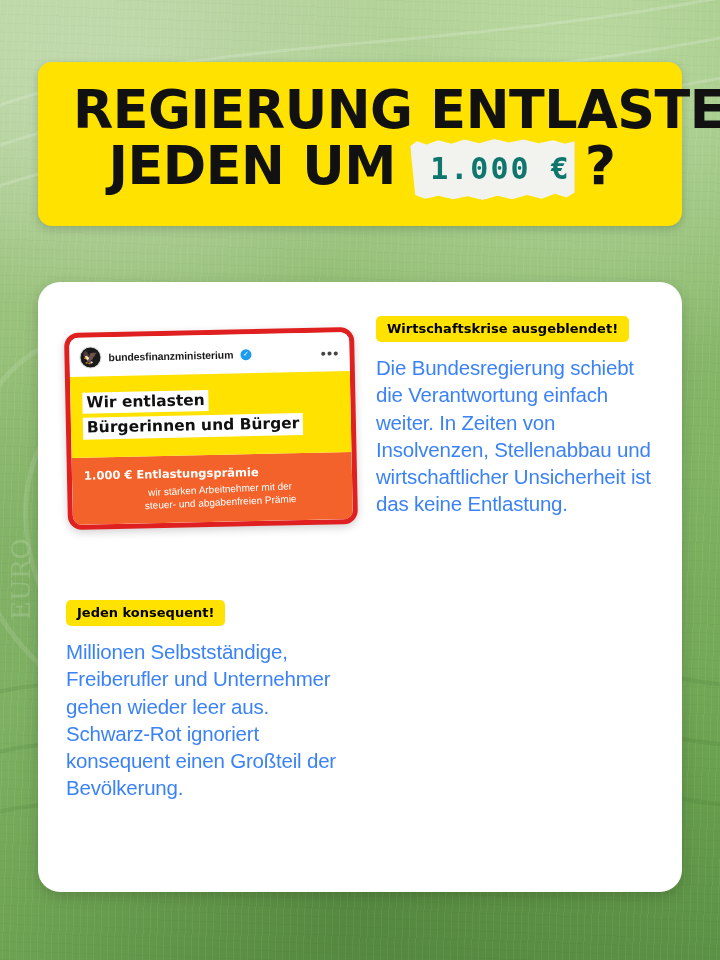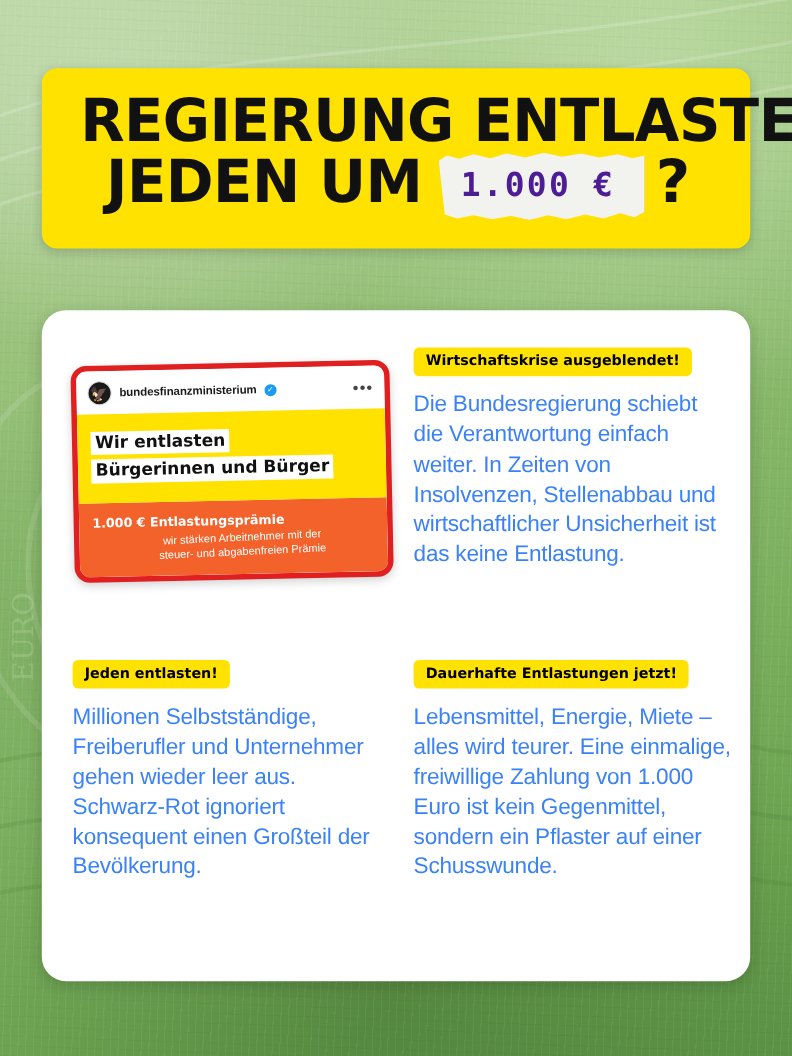--- a/index.html
+++ b/index.html
@@ -90,22 +90,22 @@
     font-size: 54px;
     line-height: 1.0;
     color: #111111;
   }
 
   
   .price-sticker {
     position: relative;
     display: inline-block;
     background: #f2f2ef;
-    color: #4c1d95;
-    padding: 12px 27px 14px 20px;
+    color: #0f766e;
+    padding: 12px 4px 14px 20px;
     font-family: "DejaVu Sans Mono", monospace;
     font-weight: 700;
     font-size: 30px;
     letter-spacing: 2px;
     margin: 0 2px;
     box-shadow: 0 2px 5px rgba(0,0,0,0.25);
     clip-path: polygon(
       0% 12%, 4% 4%, 10% 9%, 17% 2%, 25% 8%, 33% 1%, 42% 7%, 51% 0%,
       60% 6%, 69% 1%, 78% 7%, 87% 2%, 94% 8%, 100% 4%,
       100% 88%, 95% 96%, 88% 90%, 80% 98%, 71% 92%, 62% 99%, 53% 93%,
@@ -327,22 +327,18 @@
       </div>
     </div>
   </div>
 
   <div class="col-right-top">
     <div class="tag">Wirtschaftskrise ausgeblendet!</div>
     <div class="body-text">Die Bundesregierung schiebt die Verantwortung einfach weiter. In Zeiten von Insolvenzen, Stellenabbau und wirtschaftlicher Unsicherheit ist das keine Entlastung.</div>
   </div>
 
   <div class="col-left-bottom">
-    <div class="tag">Jeden entlasten!</div>
+    <div class="tag">Jeden konsequent!</div>
     <div class="body-text">Millionen Selbstständige, Freiberufler und Unternehmer gehen wieder leer aus. Schwarz-Rot ignoriert konsequent einen Großteil der Bevölkerung.</div>
   </div>
 
-  <div class="col-right-bottom">
-    <div class="tag">Dauerhafte Entlastungen jetzt!</div>
-    <div class="body-text">Lebensmittel, Energie, Miete – alles wird teurer. Eine einmalige, freiwillige Zahlung von 1.000 Euro ist kein Gegenmittel, sondern ein Pflaster auf einer Schusswunde.</div>
-  </div>
 
 </div>
 
 </body></html>

